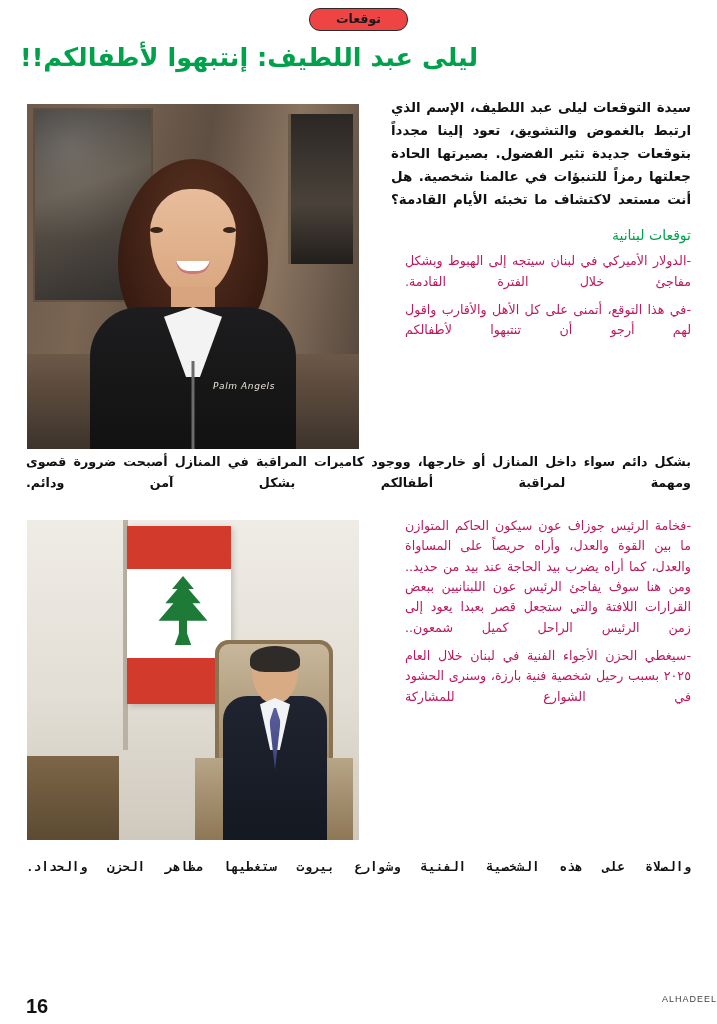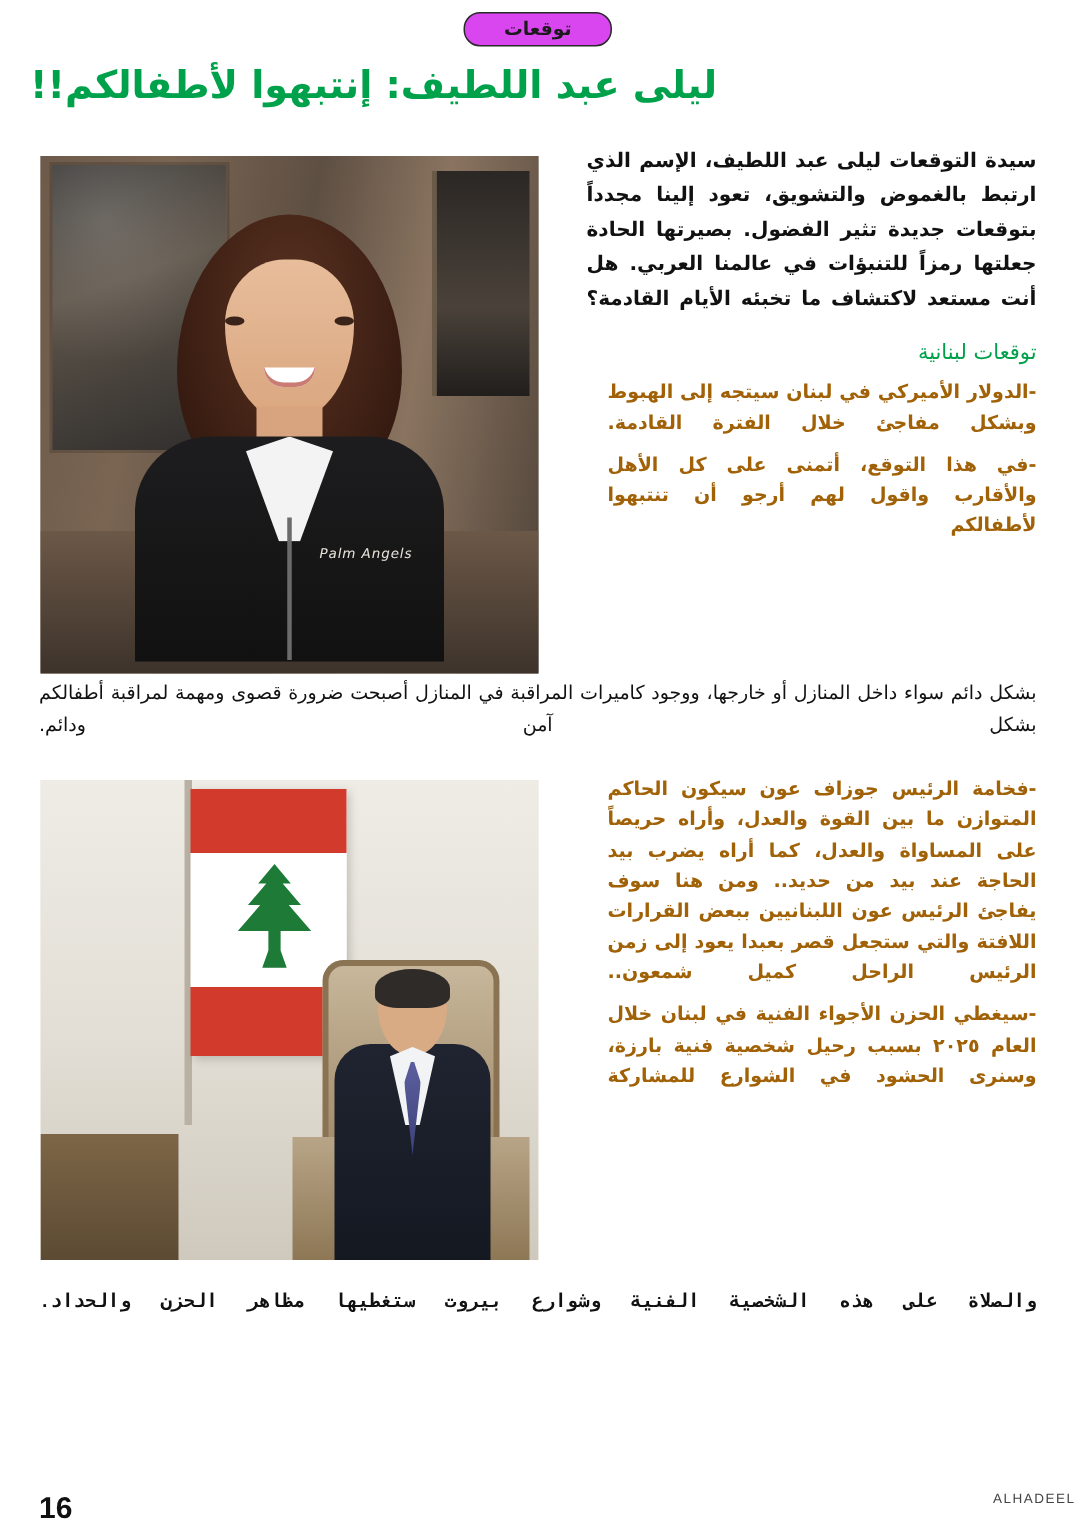--- a/index.html
+++ b/index.html
@@ -31,21 +31,21 @@
     display: flex;
     justify-content: center;
   }
   .tag {
     border: 1px solid #2a2a2a;
     border-radius: 11px;
     padding: 3px 26px 4px 26px;
     font-size: 12.5px;
     font-weight: bold;
     color: #1b1b1b;
-    background: #d946ef;
+    background: #ef4444;
     line-height: 1.1;
     letter-spacing: 0;
   }
 
   
   .headline {
     position: absolute;
     top: 42px;
     left: 0;
     right: 0;
@@ -79,23 +79,23 @@
     font-size: 14px;
     margin-top: 16px;
     margin-bottom: 2px;
     text-align: right;
   }
   .body-p {
     font-size: 12.7px;
     line-height: 1.6;
     text-align: justify;
     text-align-last: justify;
-    font-weight: bold;
+    font-weight: normal;
     margin: 8px 0 0 14px;
-    color: #a16207;
+    color: #be185d;
   }
 
   
   .photo1 {
     position: absolute;
     top: 104px;
     left: 27px;
     width: 332px;
     height: 345px;
     overflow: hidden;
@@ -131,21 +131,21 @@
     position: absolute;
     left: 0; right: 0;
     top: 250px;
     height: 95px;
     background: linear-gradient(180deg, #6c5847 0%, #3d332b 100%);
   }
   .p1-person {
     position: absolute;
     left: 50%;
     transform: translateX(-50%);
-    bottom: 16px;
+    bottom: 0;
     width: 210px;
     height: 300px;
   }
   .p1-hair {
     position: absolute;
     left: 50%;
     transform: translateX(-50%);
     top: 10px;
     width: 150px;
     height: 190px;
@@ -232,21 +232,21 @@
   }
 
   
   .caption1 {
     position: absolute;
     top: 452px;
     left: 26px;
     right: 26px;
     font-size: 12.7px;
     line-height: 1.62;
-    font-weight: normal;
+    font-weight: bold;
     text-align: justify;
     text-align-last: justify;
   }
 
   
   .col2 {
     position: absolute;
     top: 508px;
     right: 26px;
     width: 300px;
@@ -454,21 +454,21 @@
       <div class="p1-smile"></div>
       <div class="p1-neck"></div>
       <div class="p1-jacket"></div>
       <div class="p1-collar"></div>
       <div class="p1-zip"></div>
       <div class="p1-brand">Palm Angels</div>
     </div>
   </div>
 
   <div class="intro-wrap">
-    <div class="intro-text">سيدة التوقعات ليلى عبد اللطيف، الإسم الذي ارتبط بالغموض والتشويق، تعود إلينا مجدداً بتوقعات جديدة تثير الفضول. بصيرتها الحادة جعلتها رمزاً للتنبؤات في عالمنا العربي. هل أنت مستعد لاكتشاف ما تخبئه الأيام القادمة؟</div>
+    <div class="intro-text">سيدة التوقعات ليلى عبد اللطيف، الإسم الذي ارتبط بالغموض والتشويق، تعود إلينا مجدداً بتوقعات جديدة تثير الفضول. بصيرتها الحادة جعلتها رمزاً للتنبؤات في عالمنا شخصية. هل أنت مستعد لاكتشاف ما تخبئه الأيام القادمة؟</div>
     <div class="sub-head">توقعات لبنانية</div>
     <p class="body-p">-الدولار الأميركي في لبنان سيتجه إلى الهبوط وبشكل مفاجئ خلال الفترة القادمة.</p>
     <p class="body-p">-في هذا التوقع، أتمنى على كل الأهل والأقارب واقول لهم أرجو أن تنتبهوا لأطفالكم</p>
   </div>
 
   <div class="caption1">بشكل دائم سواء داخل المنازل أو خارجها، ووجود كاميرات المراقبة في المنازل أصبحت ضرورة قصوى ومهمة لمراقبة أطفالكم بشكل آمن ودائم.</div>
 
   <div class="photo2">
     <div class="p2-wall"></div>
     <div class="p2-flagpole"></div>

